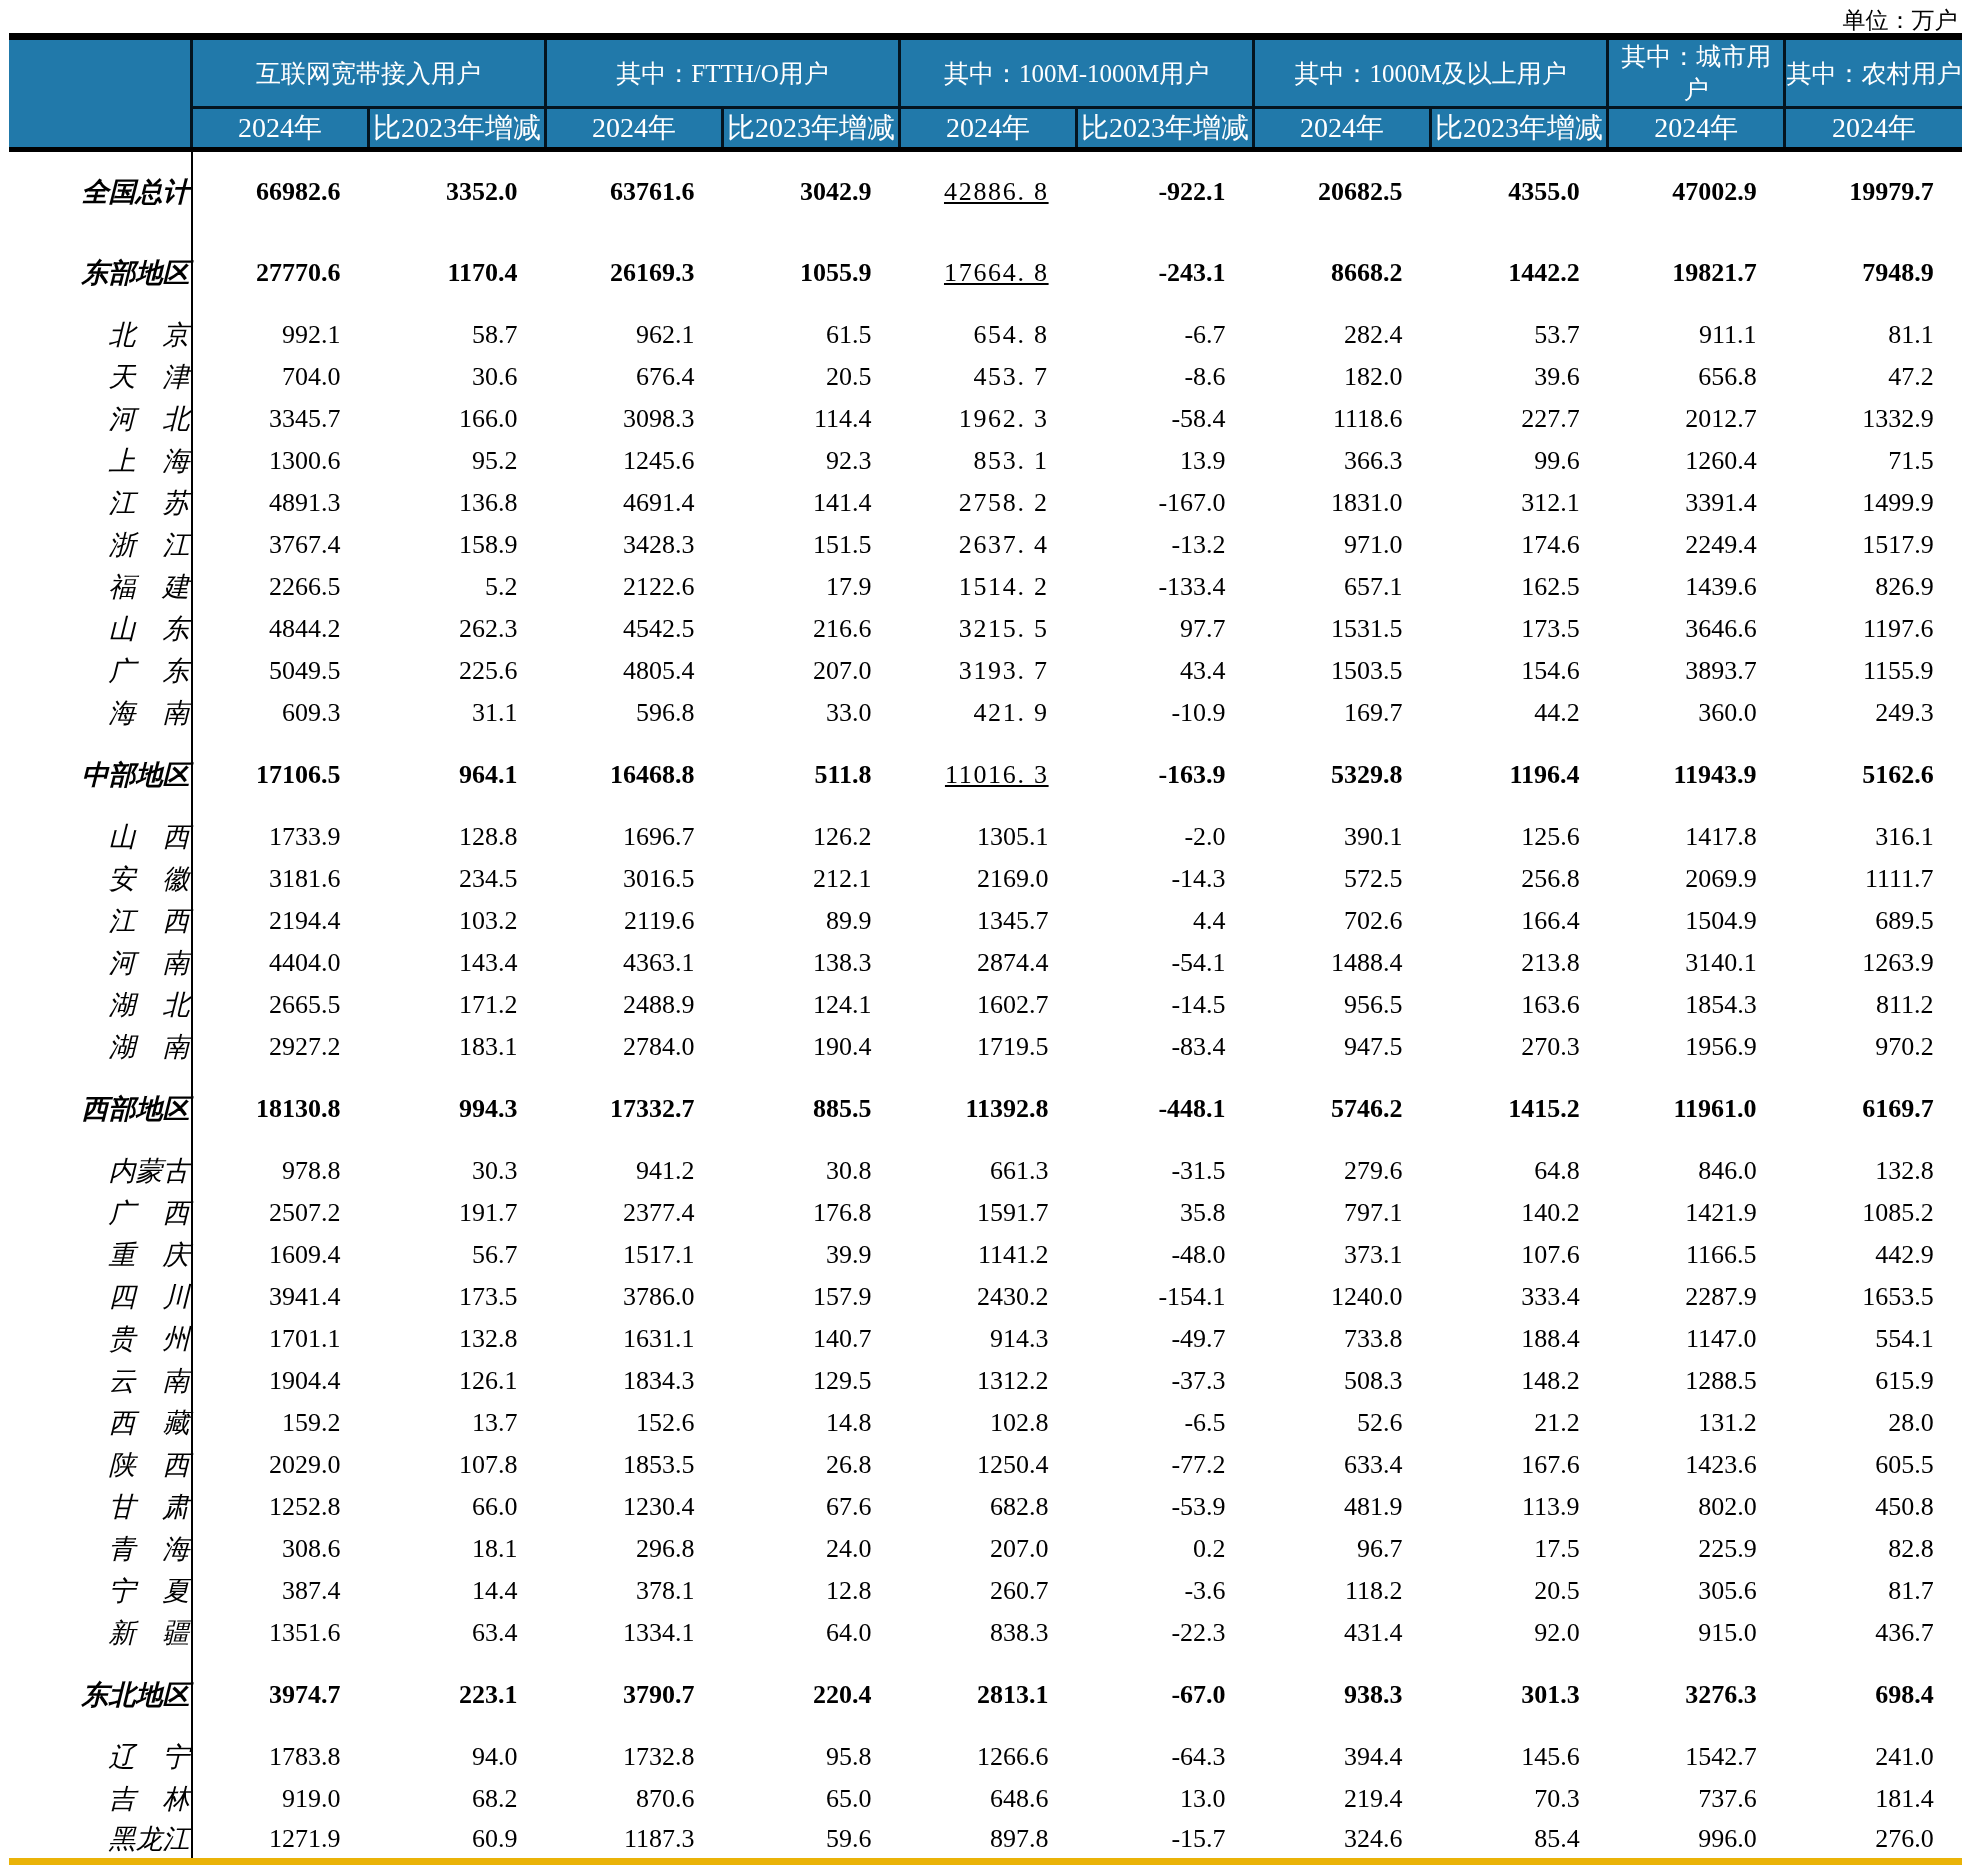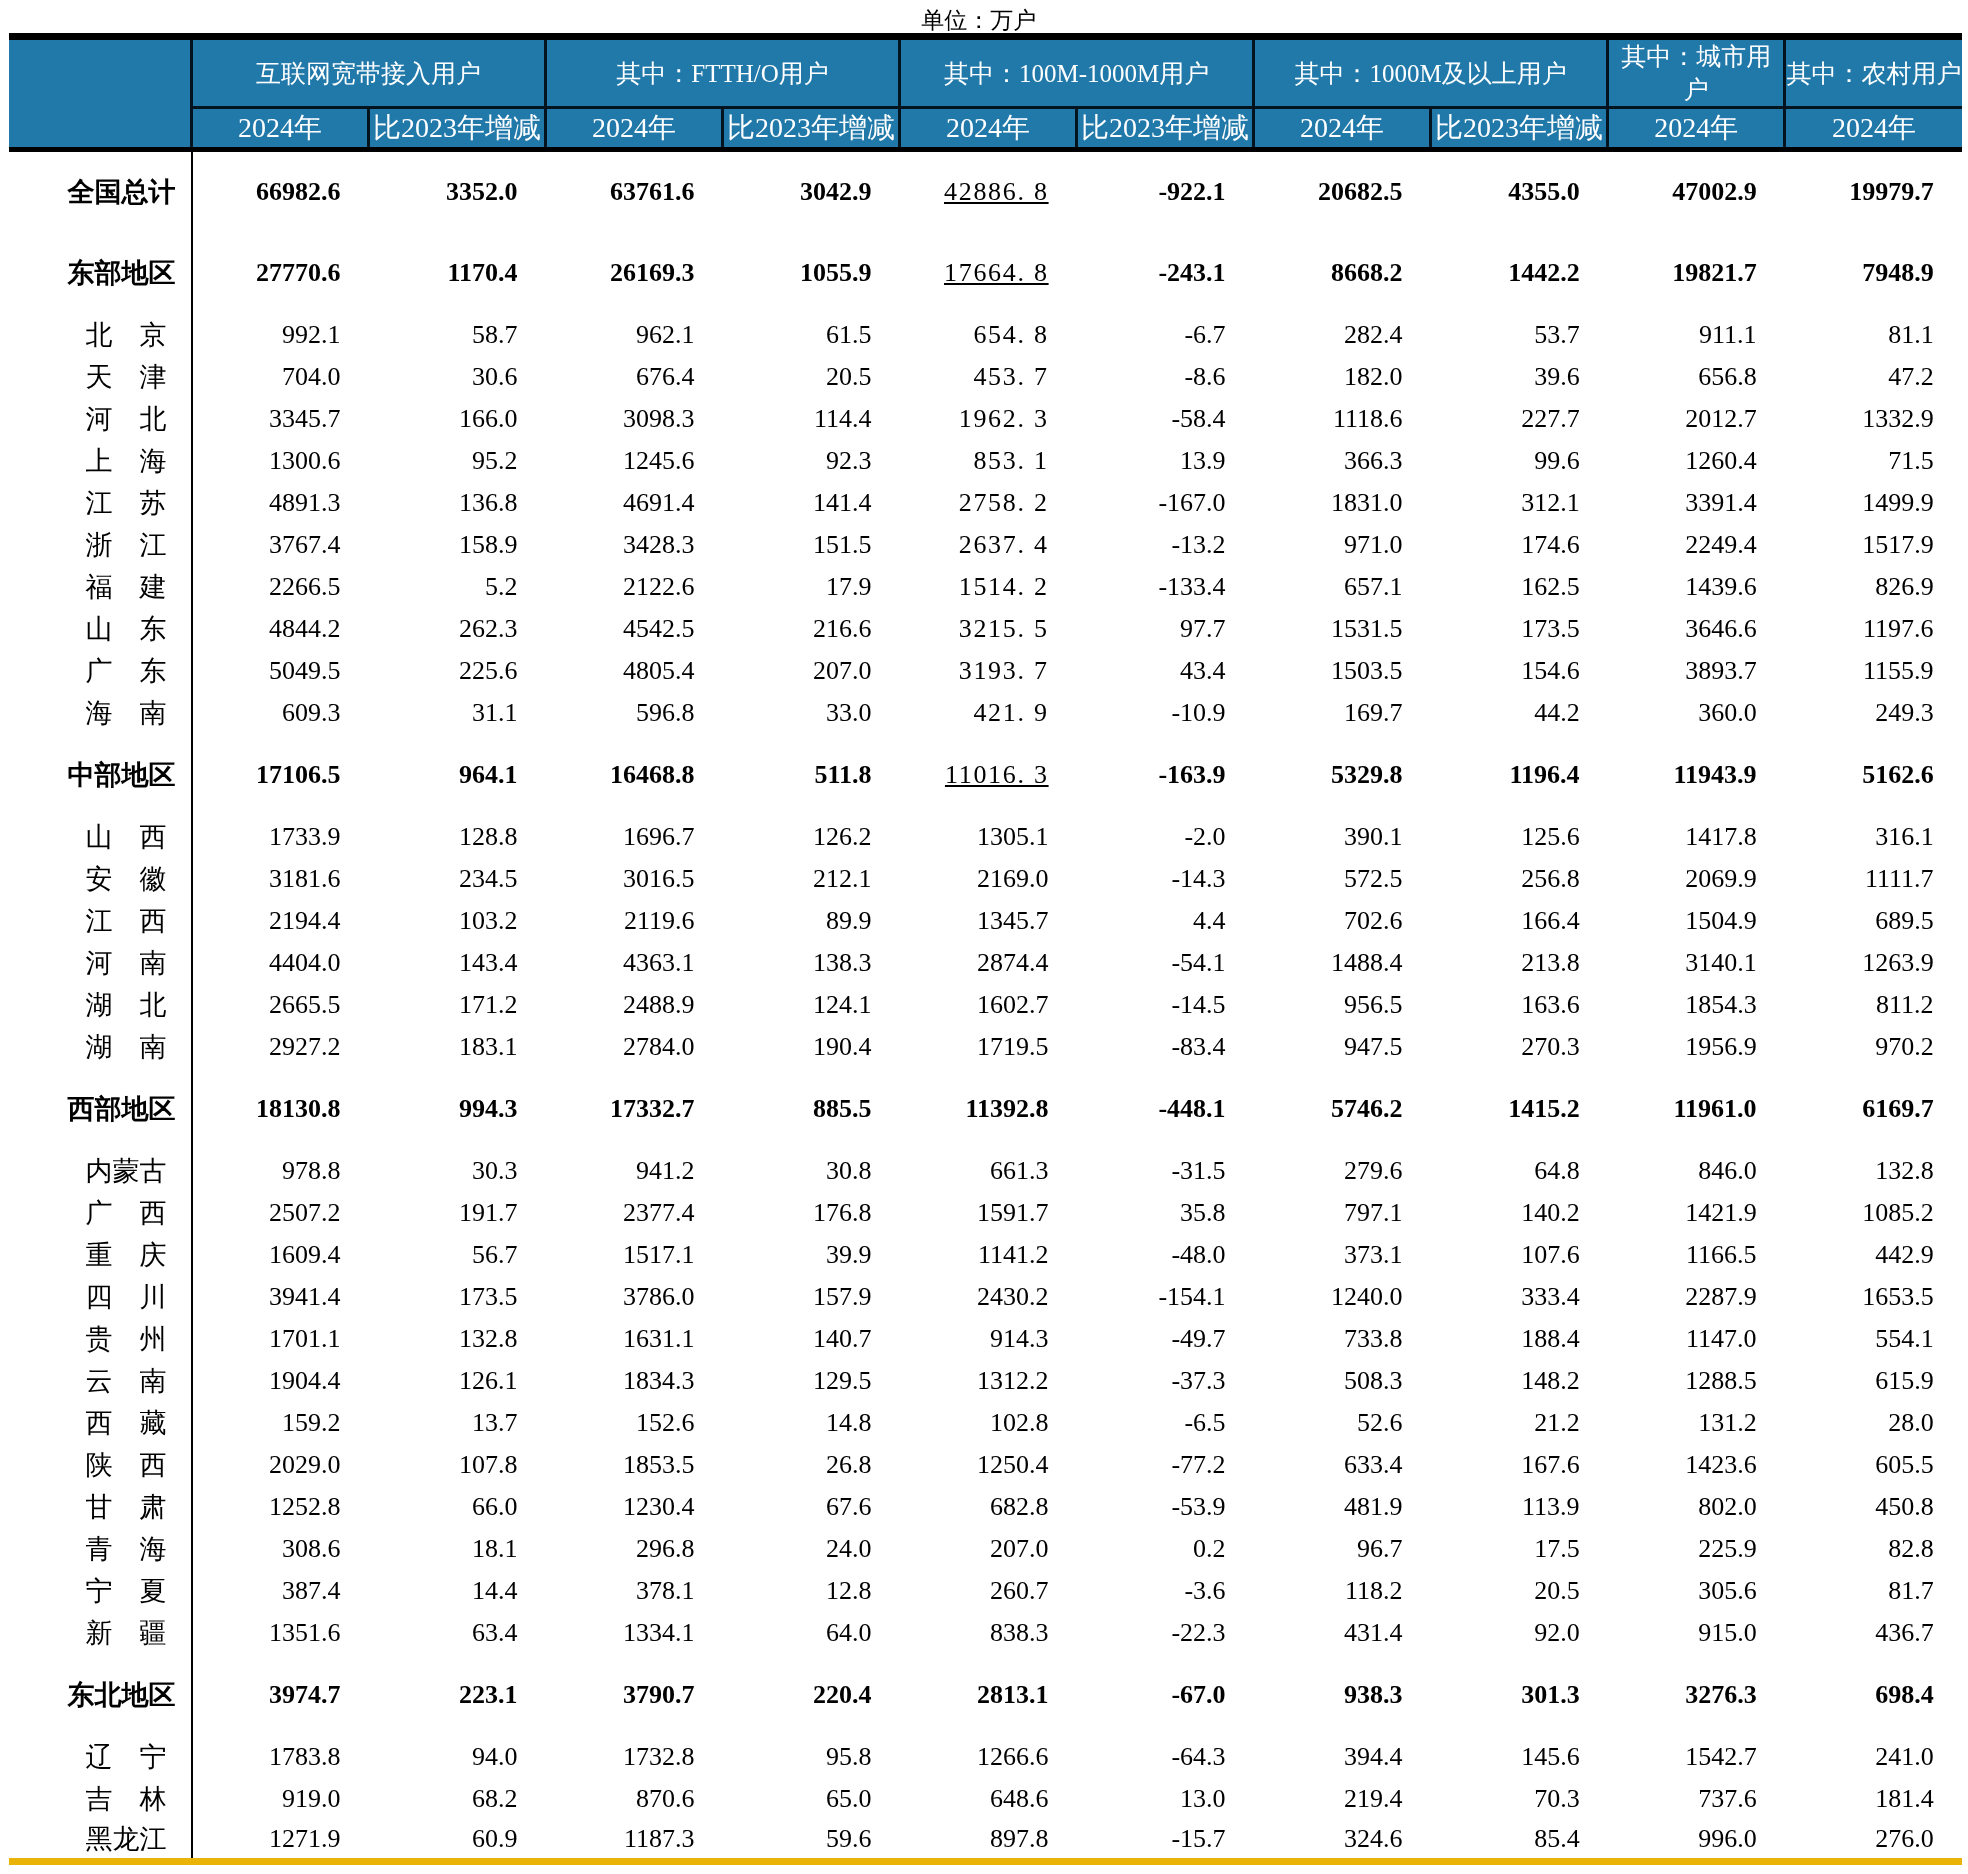--- a/index.html
+++ b/index.html
@@ -3,21 +3,21 @@
 <meta charset="utf-8">
 <style>
   html,body { margin:0; padding:0; }
   body {
     width:1968px; height:1875px; background:#ffffff; color:#000;
     font-family:"Liberation Serif","DejaVu Serif",serif;
     position:relative; overflow:hidden;
   }
   .unit-row {
     box-sizing:border-box; height:33px; padding:5.2px 10.4px 0 0;
-    text-align:center; font-size:23px;
+    text-align:right; font-size:23px;
   }
   table.stat {
     margin-left:8.6px; width:1951px;
     border-collapse:collapse; table-layout:fixed;
     border-top:7px solid #000; border-bottom:7px solid #eab308;
   }
   col.region-col { width:183px; }
   col.data-col   { width:177px; }
 
   
@@ -30,23 +30,23 @@
     font-size:25px; height:40px;
     border-left:3.5px solid #04141f; border-bottom:3.5px solid #04141f;
   }
   th.sub-th {
     font-size:28px; height:36px;
     border-left:3.5px solid #04141f; border-bottom:5.2px solid #000;
   }
 
   
   tbody th.label {
-    text-align:center; font-weight:normal; font-size:27px;
+    text-align:right; font-weight:normal; font-size:27px;
     padding-left:54px; border-right:2.6px solid #000;
-    white-space:pre; vertical-align:middle;
+    white-space:pre; vertical-align:middle;font-style:italic;
   }
   tbody td.num {
     text-align:right; font-size:26px; padding-right:28px;
     vertical-align:middle;
   }
   tr.province { height:42px; }
   tr.total, tr.group { height:82px; }
   tr.total th.label, tr.group th.label { font-weight:bold; padding-left:45px; }
   tr.total td.num, tr.group td.num { font-weight:bold;margin-left:36px; }
   td.spaced { letter-spacing:1.7px; }

